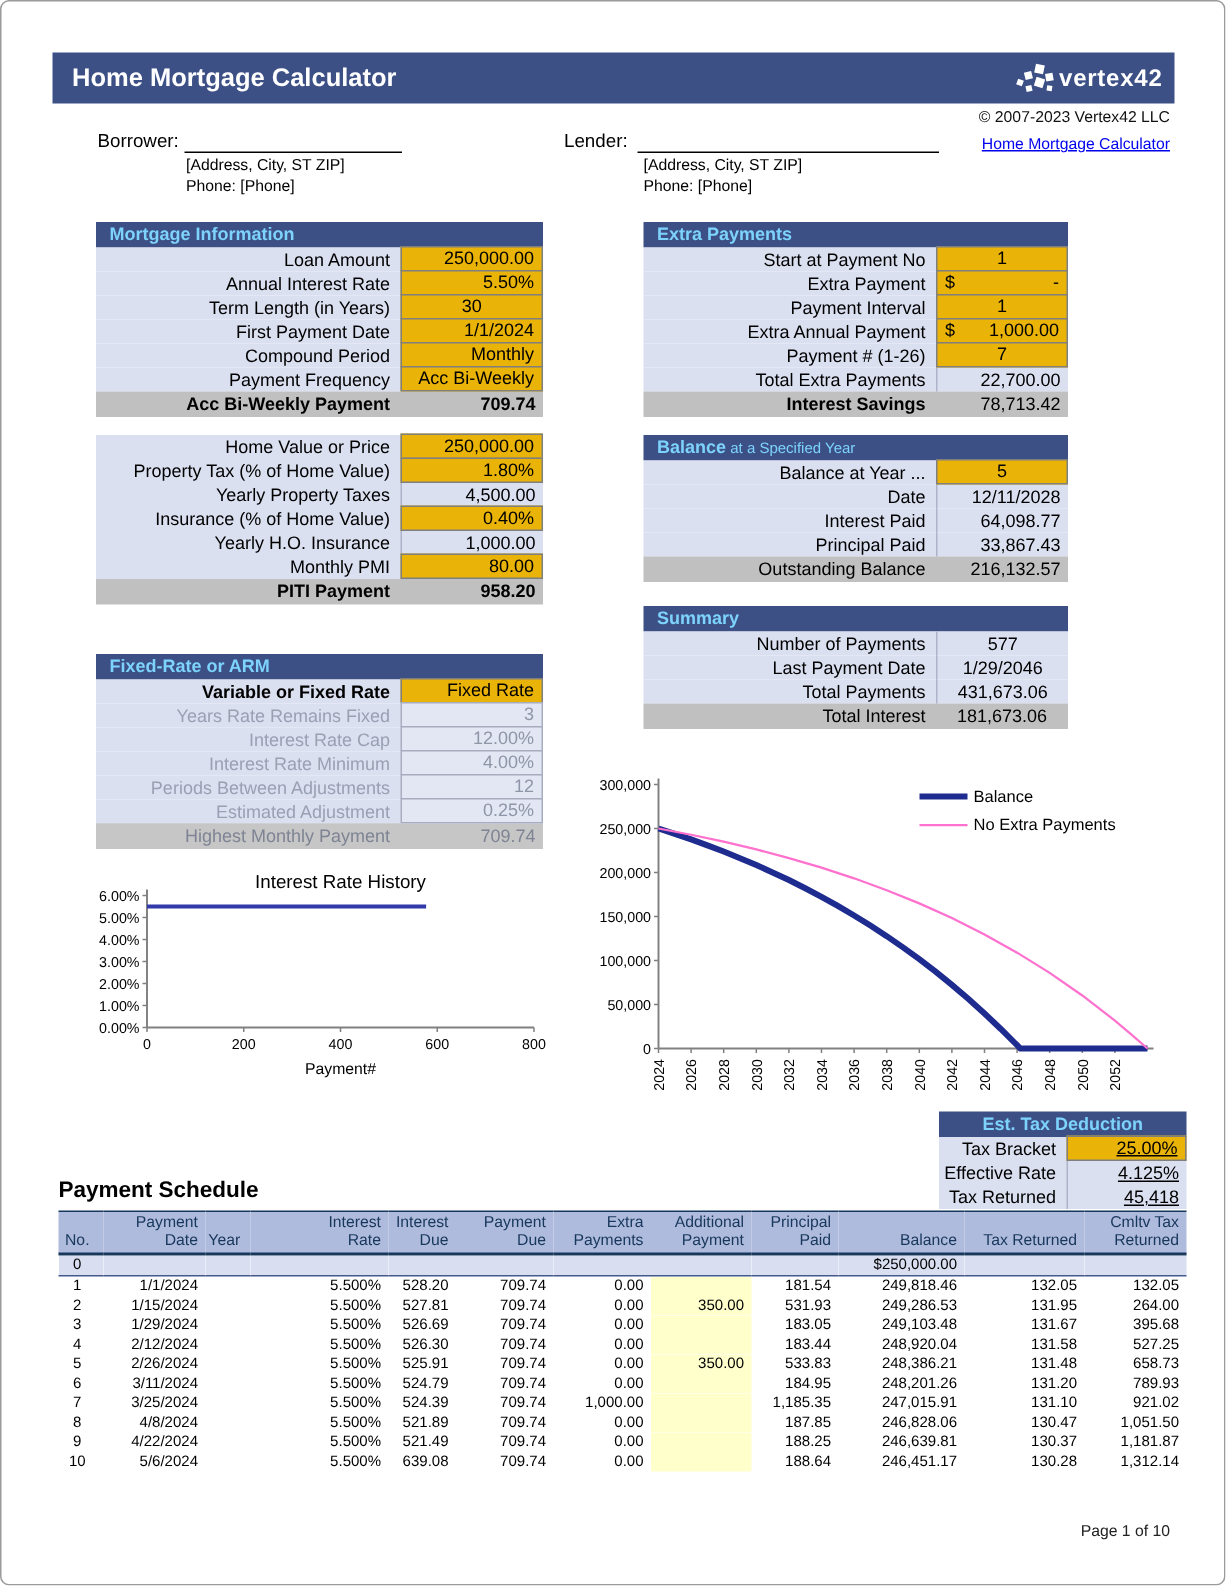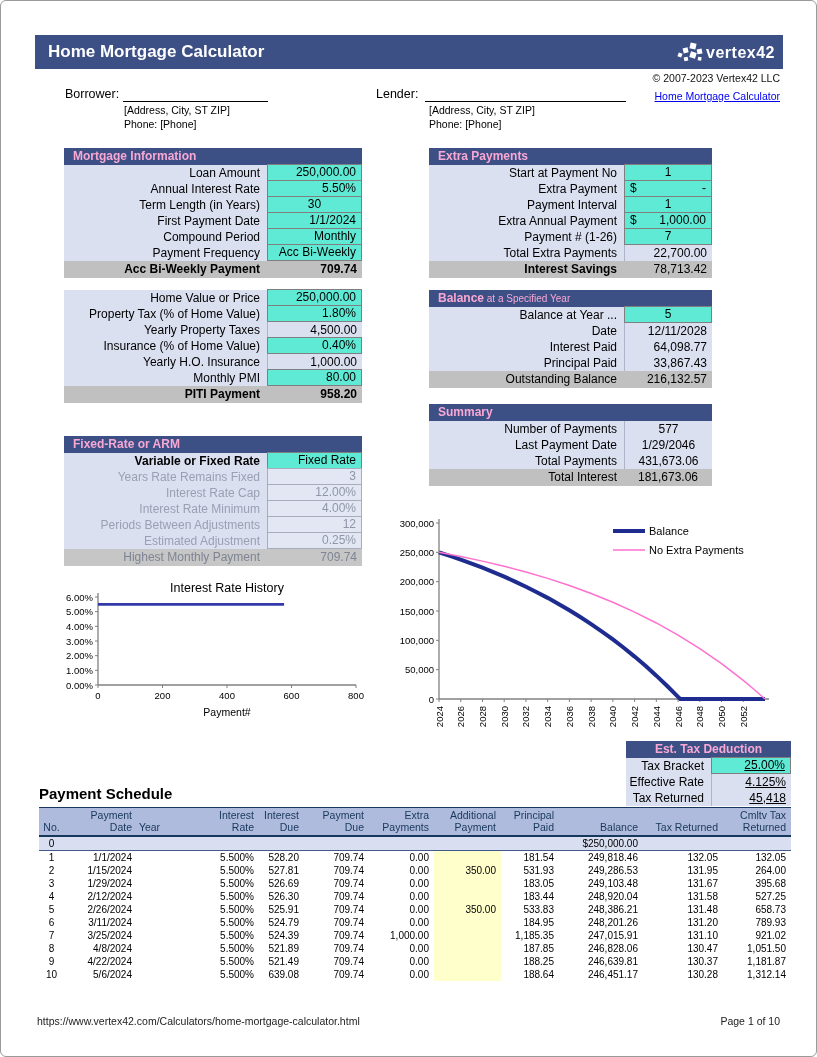--- a/index.html
+++ b/index.html
@@ -13,28 +13,28 @@
   .copyright{position:absolute;right:36px;top:71px;font-size:10.5px;color:#111;}
   .toplink{position:absolute;right:36px;top:89px;font-size:10.5px;color:#0000EE;text-decoration:underline;cursor:pointer;}
 
   
   .who-label{position:absolute;font-size:12.5px;color:#000;}
   .who-line{position:absolute;border-bottom:1px solid #000;height:1px;}
   .who-sub{position:absolute;font-size:10.5px;color:#000;}
 
   
   .section{position:absolute;font-size:12px;}
-  .sec-h{background:#3C5086;color:#f9a8d4;font-weight:bold;font-size:12px;height:17px;line-height:17px;padding-left:9px;white-space:nowrap;}
+  .sec-h{background:#3C5086;color:#7dd3fc;font-weight:bold;font-size:12px;height:17px;line-height:17px;padding-left:9px;white-space:nowrap;}
   .section.center-h .sec-h{text-align:center;padding-left:0;}
   .sec-sub{font-weight:normal;font-size:10px;}
   .row{display:flex;height:16px;line-height:16px;background:#DBE0F1;}
   .lbl{flex:1;text-align:right;padding-right:7px;white-space:nowrap;overflow:hidden;}
   .cell{box-sizing:border-box;padding:0 5px;white-space:nowrap;overflow:hidden;}
   .leftw .cell{width:95px;} .rightw .cell{width:88px;} .taxw .cell{width:80px;text-decoration:underline;}
-  .cell.input,.cell.currency,.cell.disabled{background:#5eead4;border:1px solid #7f7f7f;height:17px;line-height:15px;margin-top:-1px;position:relative;z-index:1;}
+  .cell.input,.cell.currency,.cell.disabled{background:#eab308;border:1px solid #7f7f7f;height:17px;line-height:15px;margin-top:-1px;position:relative;z-index:1;}
   .cell.calc{border-left:1px solid #ADB4C9;}
   .cell.right{text-align:right;} .cell.center{text-align:center;}
   .cell.currency{display:flex;justify-content:space-between;}
   .cell.disabled{background:#E3E7F3;border-color:#A7ACBE;color:#8F96A8;text-align:right;}
   .row.muted .lbl{color:#99A0B2;}
   .row.result{background:#C0C0C0;height:17px;line-height:17px;}
   .row.result.muted,.row.result.muted .lbl{color:#7E8494;background:#C6C6C6;}
   .b{font-weight:bold;}
 
   
@@ -573,15 +573,14 @@
           <td class="r">0.00</td>
           <td class="r addl"></td>
           <td class="r">188.64</td>
           <td class="r">246,451.17</td>
           <td class="r">130.28</td>
           <td class="r">1,312.14</td>
         </tr>
       </tbody>
   </table>
 
-  <div class="foot-url">https://www.vertex42.com/Calculators/home-mortgage-calculator.html</div>
   <div class="foot-page">Page 1 of 10</div>
 </div>
 
 </body></html>

